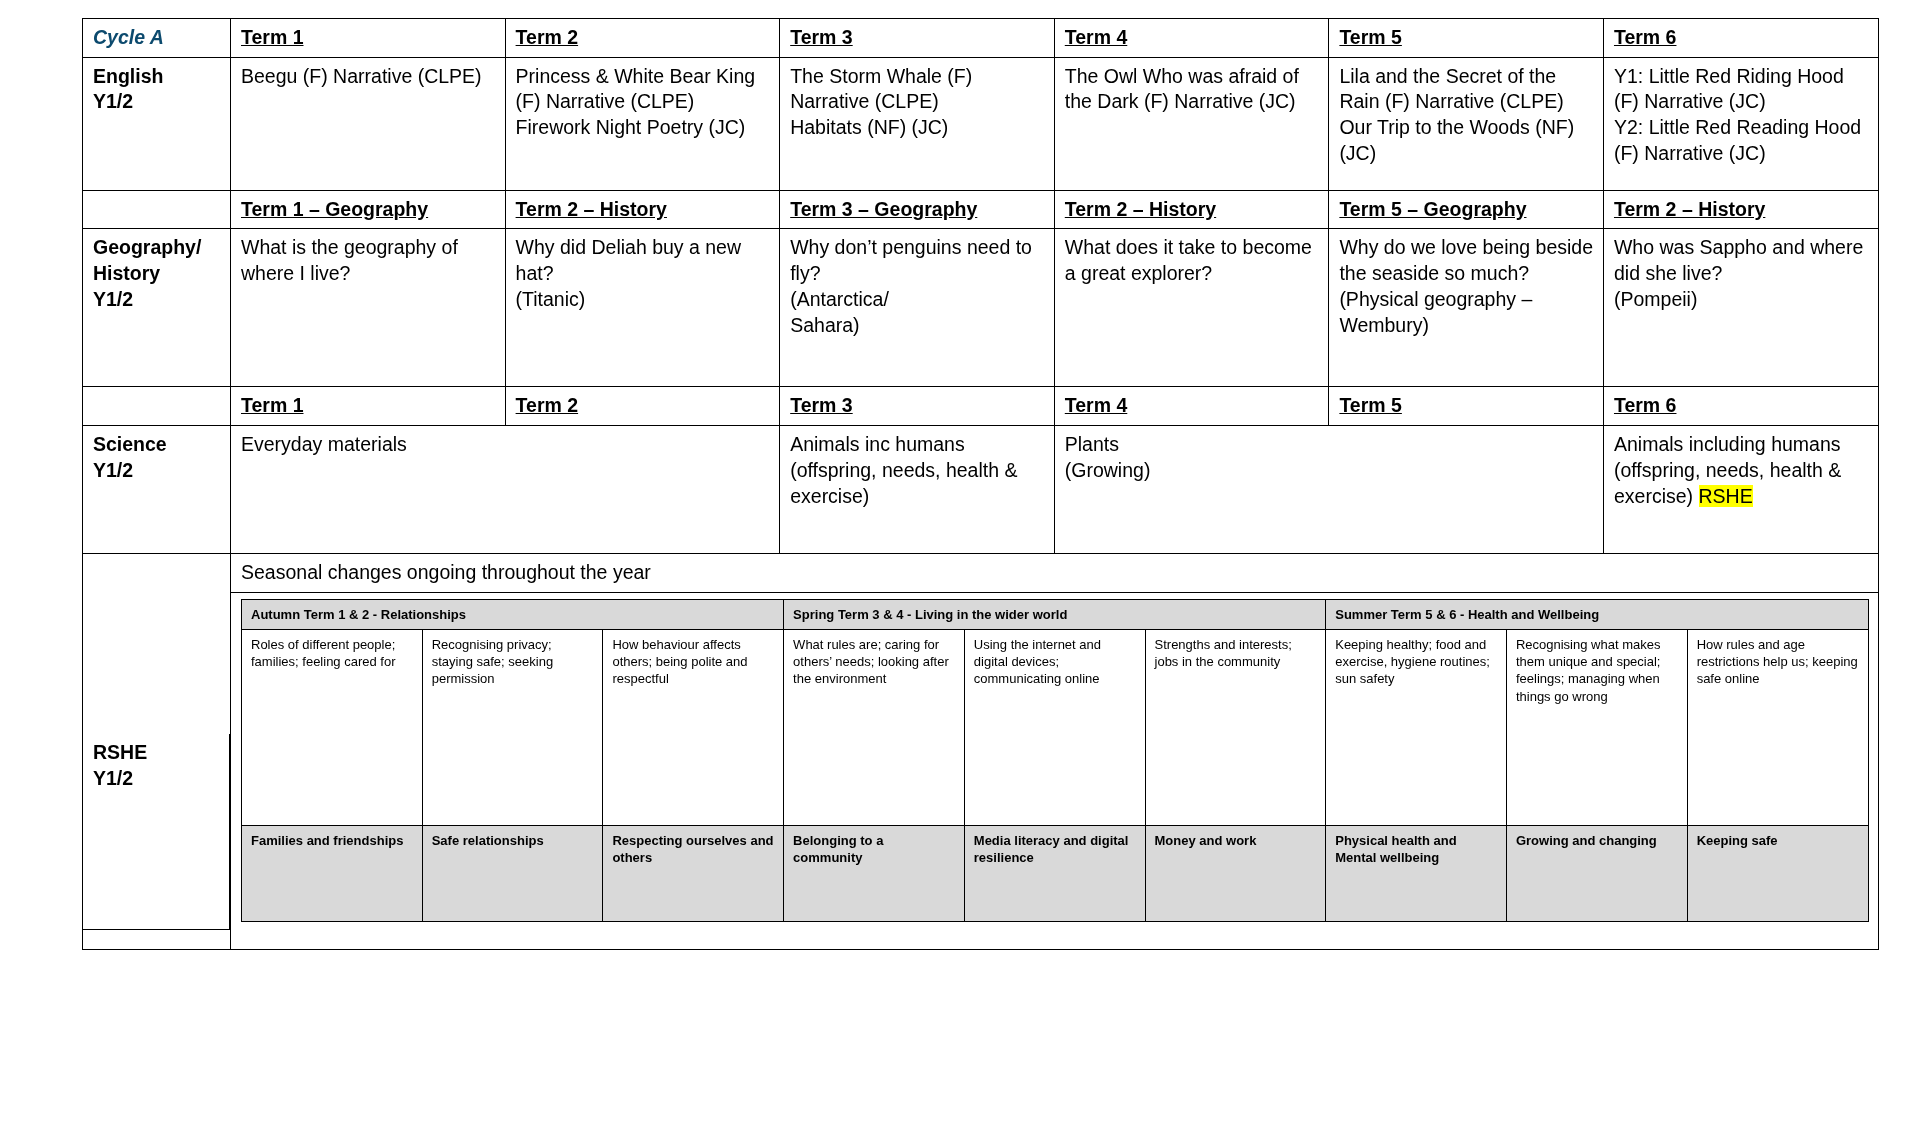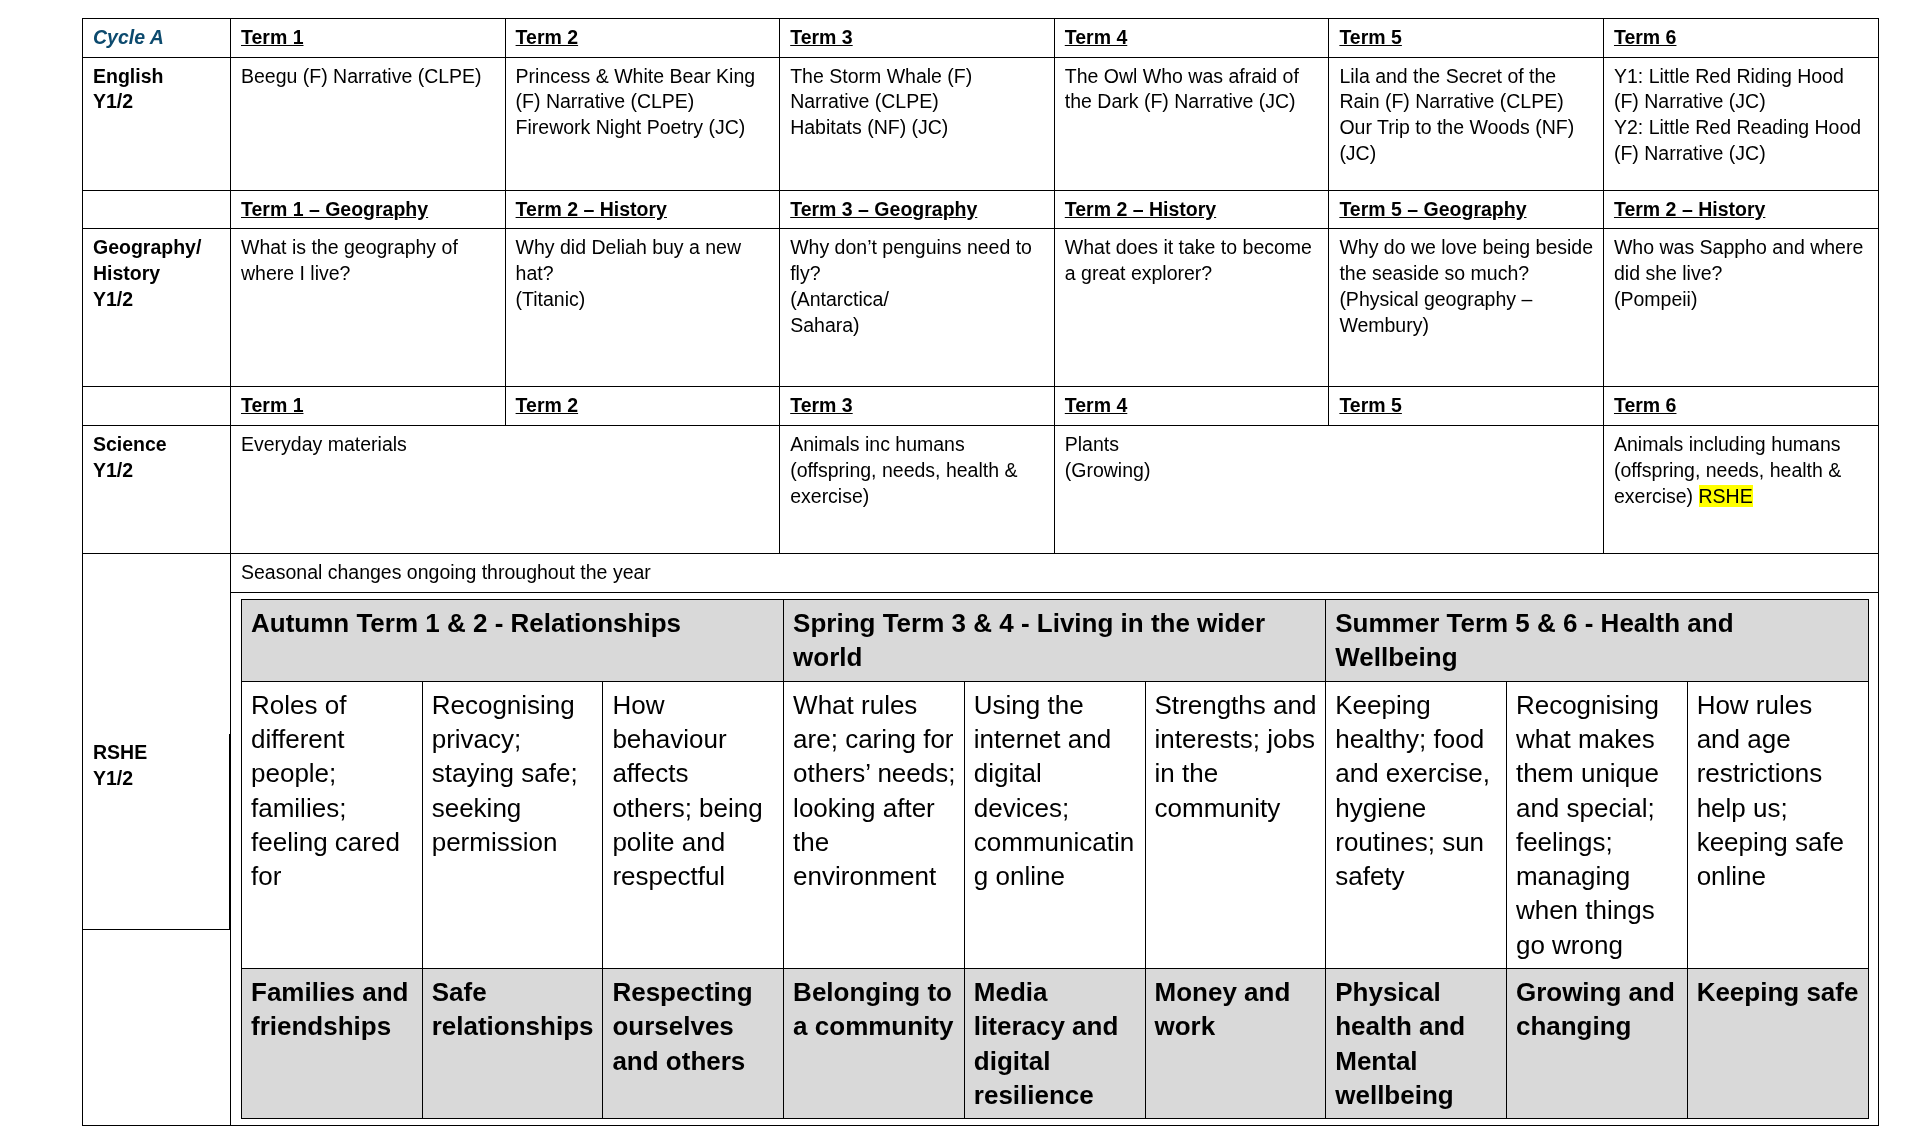--- a/index.html
+++ b/index.html
@@ -78,21 +78,21 @@
   
   .rshe-sub {
     padding: 0;
     border: none;
   }
 
   table.subgrid {
     border-collapse: collapse;
     table-layout: fixed;
     width: 100%;
-    font-size: 26px;
+    font-size: 13px;
     line-height: 1.32;
   }
   table.subgrid td {
     border: 1.3px solid #000000;
     vertical-align: top;
     padding: 6px 8px 6px 9px;
     word-wrap: break-word;
     overflow-wrap: break-word;
   }
   table.subgrid td.sub-hdr {

